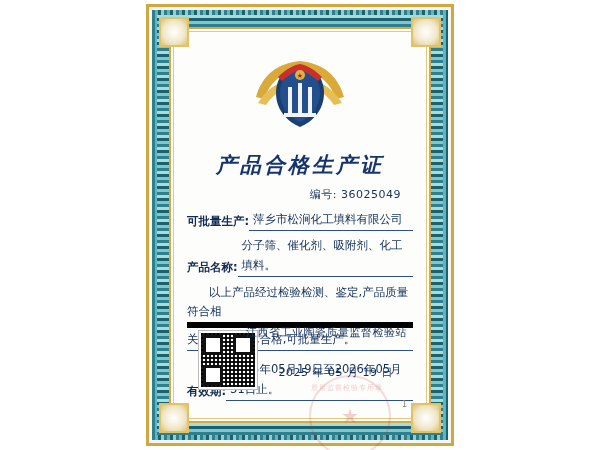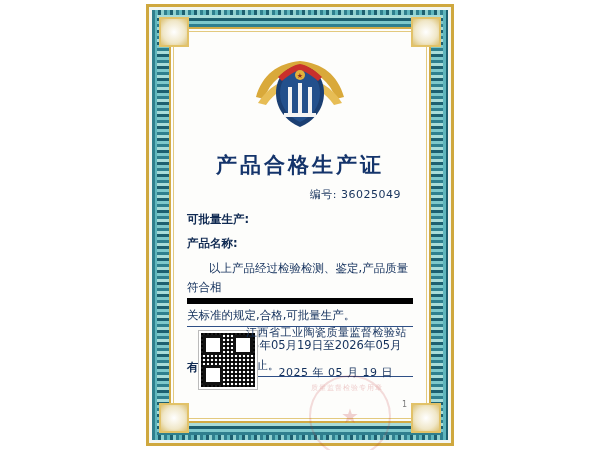--- a/index.html
+++ b/index.html
@@ -109,20 +109,21 @@
     position: absolute;
     top: 120px;
     left: 0;
     right: 0;
     text-align: center;
     font-family: "DejaVu Sans", sans-serif;
     font-size: 21px;
     font-weight: bold;
     letter-spacing: 3px;
     color: #14346b;
+    font-style: italic;
   }
 
   .cert-number {
     position: absolute;
     top: 156px;
     right: 26px;
     font-size: 11px;
     color: #16325c;
     letter-spacing: .5px;
   }
@@ -302,24 +303,26 @@
 
       <div class="cert-number">
         <span>编号:</span>
         <span class="num-val">36025049</span>
       </div>
 
       <div class="field-block">
 
         <div class="field-row">
           <span class="field-label">可批量生产:</span>
+          <span class="field-value">萍乡市松涧化工填料有限公司</span>
         </div>
 
         <div class="field-row">
           <span class="field-label">产品名称:</span>
+          <span class="field-value">分子筛、催化剂、吸附剂、化工填料。</span>
         </div>
 
         <div class="para">以上产品经过检验检测、鉴定,产品质量符合相</div>
         <div class="para2">关标准的规定,合格,可批量生产。</div>
 
         <div class="validity-row">
           <span class="field-label">有效期:</span>
           <span class="field-value">2025年05月19日至2026年05月31日止。</span>
         </div>
       </div>

